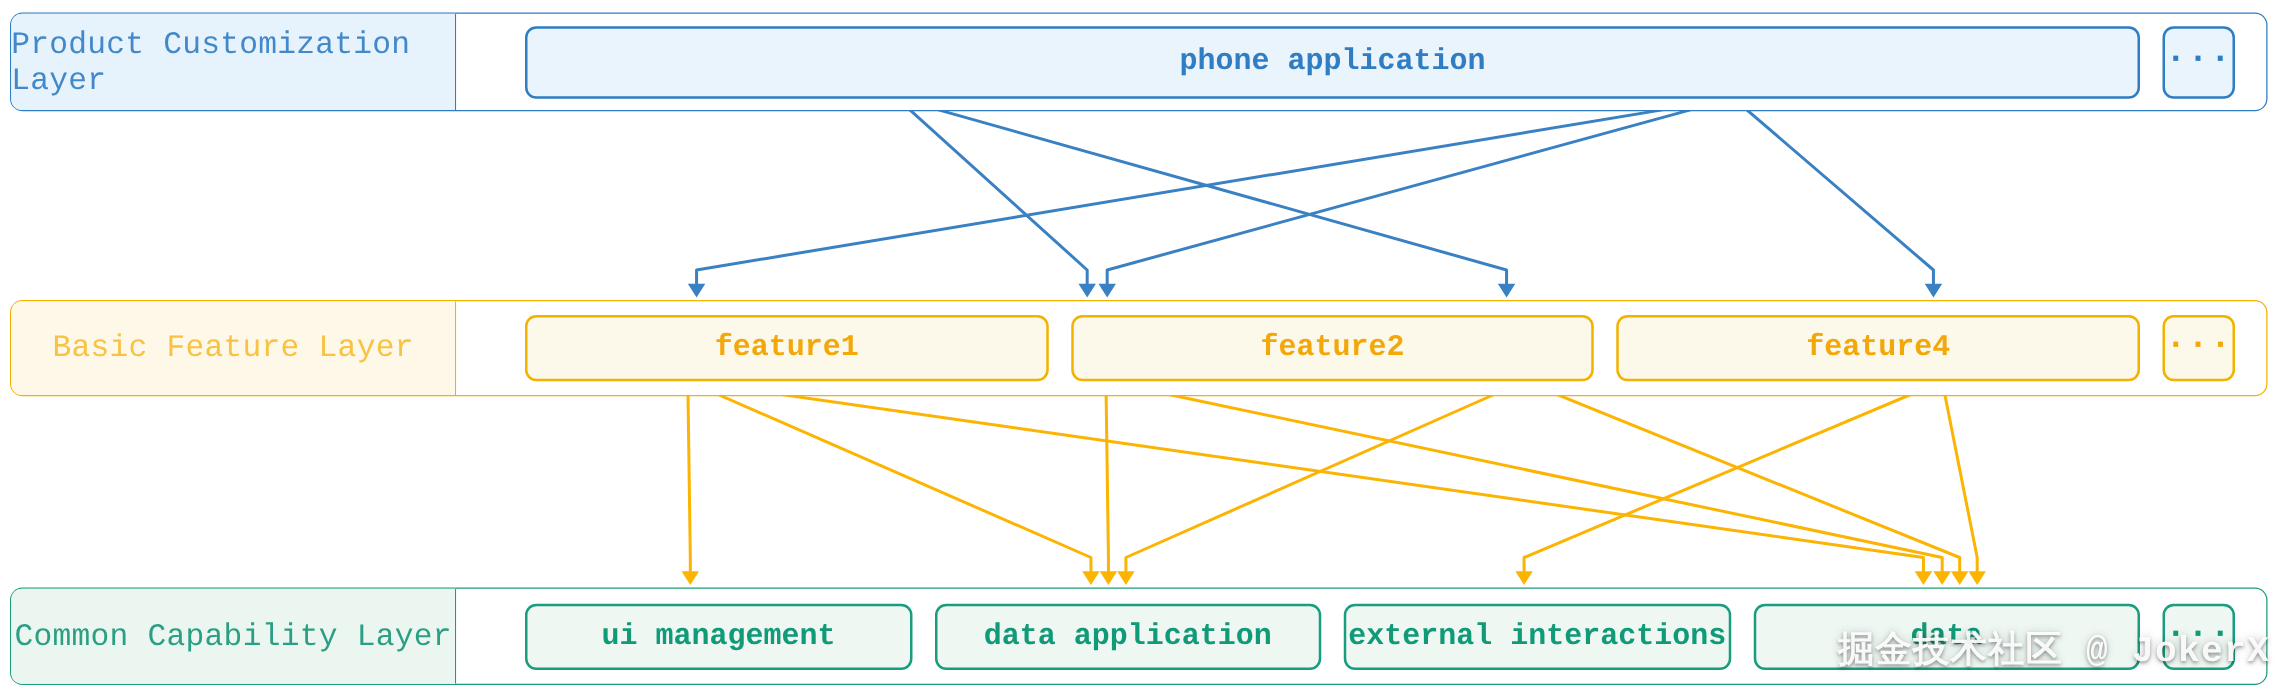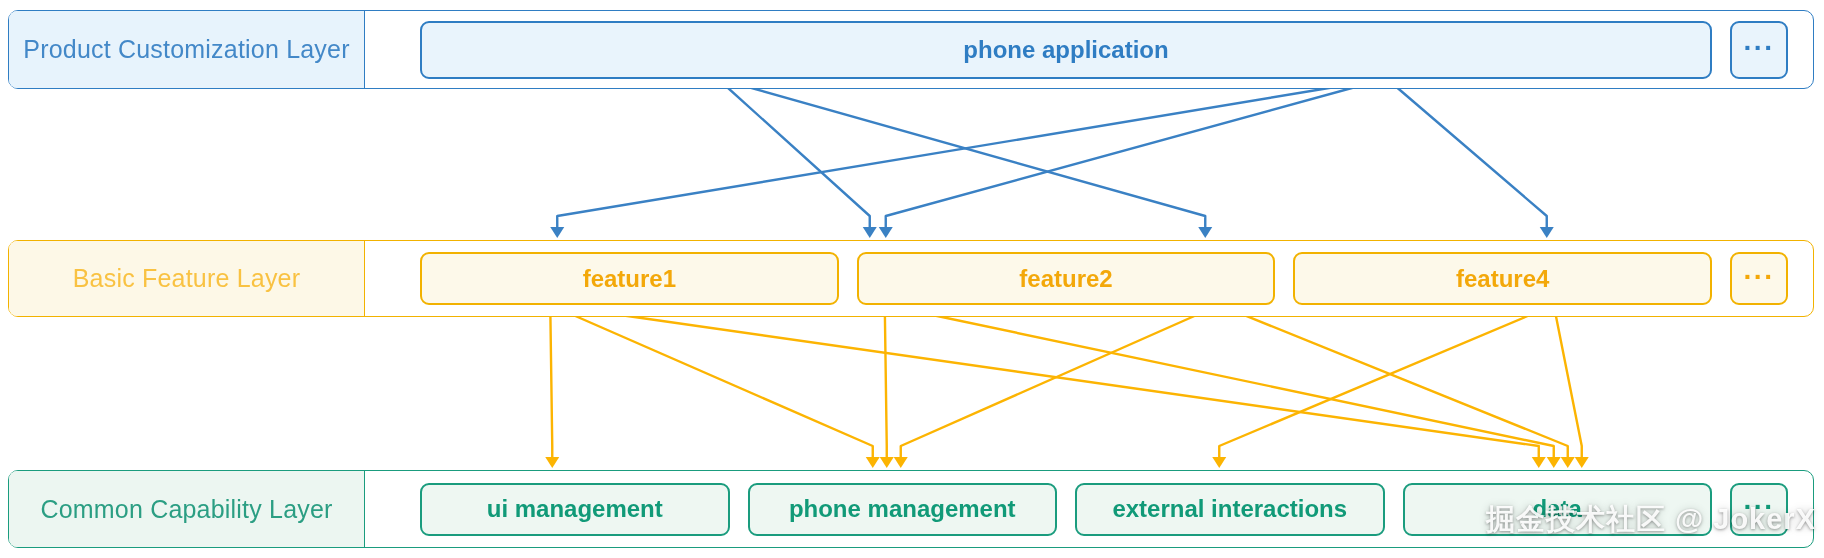--- a/index.html
+++ b/index.html
@@ -1,18 +1,18 @@
 <!DOCTYPE html>
 <html><head>
 <meta charset="utf-8">
 <style>
   html,body{margin:0;padding:0;background:#fff;}
   #stage{
     position:relative; width:1824px; height:558px; overflow:hidden; background:#fff;
-    font-family:Liberation Sans, sans-serif;
+    font-family:Liberation Mono, monospace;
   }
   .theme-blue { --border:#2f7dc3; --fill:#e9f4fc; --text:#2f7dc3; --labelText:#4388c8; --labelFill:#e7f3fc; }
   .theme-gold { --border:#f2b200; --fill:#fdf9ea; --text:#f3a80a; --labelText:#f9c242; --labelFill:#fdf8e7; }
   .theme-teal { --border:#1a9c7e; --fill:#eef7f2; --text:#119a78; --labelText:#2b9e83; --labelFill:#ecf6f1; }
   .row{
     position:absolute; left:8px; width:1806px; border:1.5px solid var(--border);
     border-radius:10px; display:flex; background:#fff; box-sizing:border-box;
   }
   .row1{top:10px;height:79px}
   .row2{top:240px;height:77px}
@@ -97,21 +97,21 @@
       <div class="item" id="node-feature2">feature2</div>
       <div class="item" id="node-feature4">feature4</div>
       <div class="item dots" id="node-more-mid">···</div>
     </div>
   </div>
 
   <div class="row row3 theme-teal">
     <div class="label-cell">Common Capability Layer</div>
     <div class="content">
       <div class="item" id="node-ui">ui management</div>
-      <div class="item" id="node-data">phone management</div>
+      <div class="item" id="node-data">data application</div>
       <div class="item" id="node-external">external interactions</div>
       <div class="item" id="node-utils">data</div>
       <div class="item dots" id="node-more-bot">···</div>
     </div>
   </div>
 
   <div class="watermark">掘金技术社区 @ JokerX</div>
 </div>
 
 </body></html>

